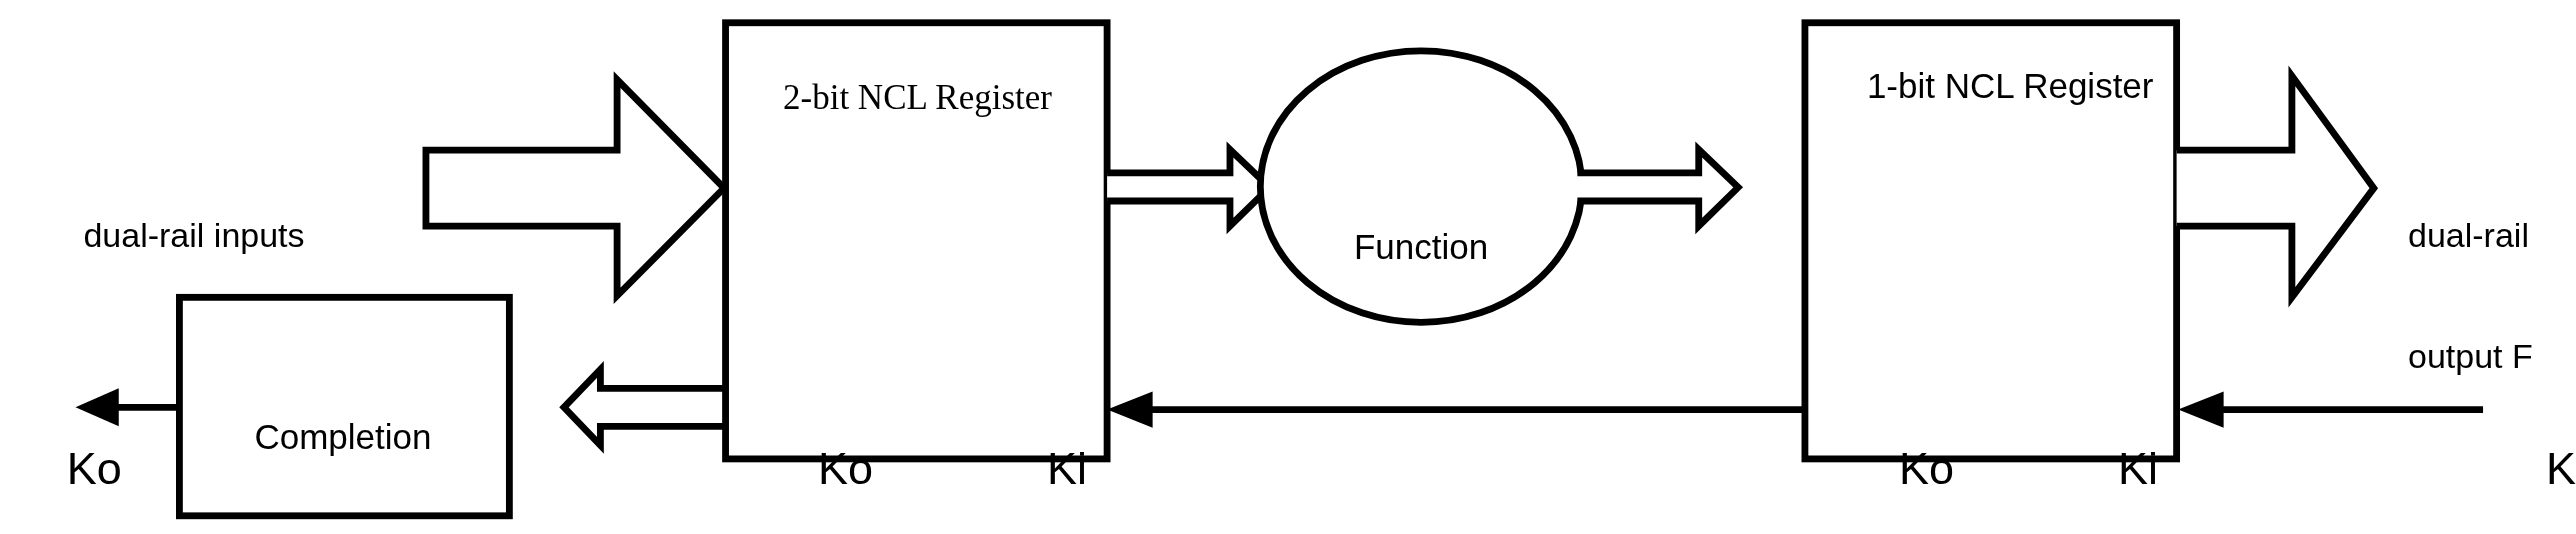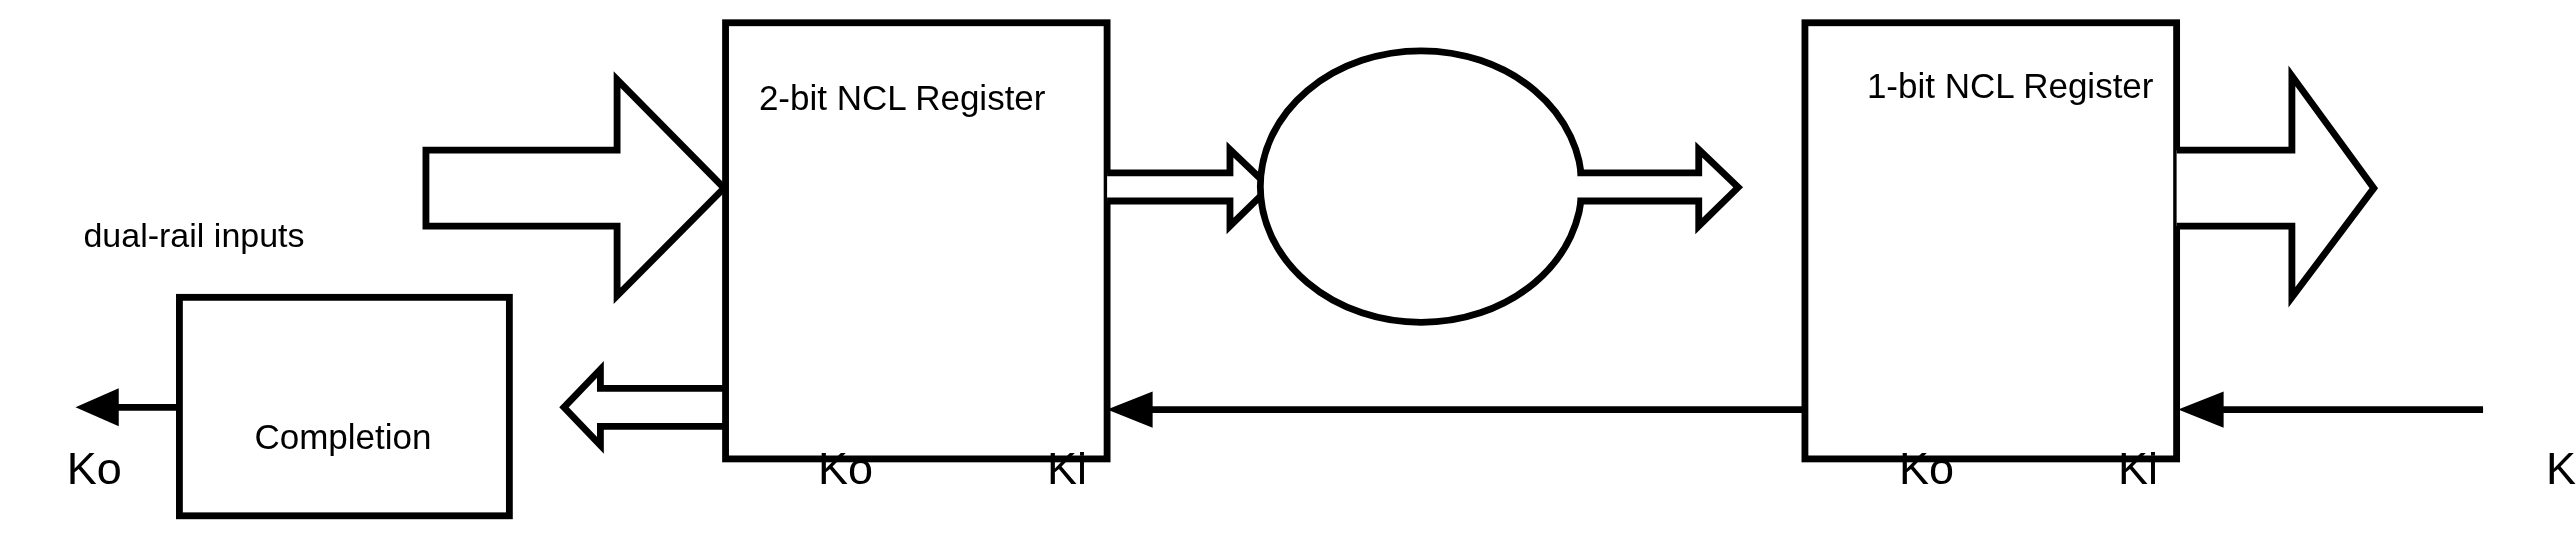--- a/index.html
+++ b/index.html
@@ -93,46 +93,51 @@
 
   <div class="lbl t-port left" style="left:16.7px; top:389px;">
     <span>Ko</span>
   </div>
 
   <div class="lbl t-box center" style="left:343px; top:333px; width:319px;">
     <div>Completion</div>
     
   </div>
 
-  <div class="lbl t-box left" style="left:720px; top:36px;">
+  <div class="lbl t-box left" style="left:748px; top:36px;font-family:Liberation Serif, serif;">
     <span>2-bit NCL Register</span>
   </div>
 
   <div class="lbl t-port left" style="left:768px; top:389px;">
     <span>Ko</span>
   </div>
 
   <div class="lbl t-port right" style="left:1087px; top:389px;">
     <span>Ki</span>
   </div>
 
   <div class="lbl t-box center" style="left:1421px; top:143px; width:319px;">
+    <div>Function</div>
   </div>
 
   <div class="lbl t-box left" style="left:1828px; top:24px;">
     <span>1-bit NCL Register</span>
   </div>
 
   <div class="lbl t-port left" style="left:1849px; top:389px;">
     <span>Ko</span>
   </div>
 
   <div class="lbl t-port right" style="left:2158px; top:389px;">
     <span>Ki</span>
   </div>
 
+  <div class="lbl t-big left" style="left:2408px; top:135px;">
+    <div>dual-rail</div>
+    <div>output F</div>
+  </div>
 
   <div class="lbl t-port left" style="left:2496px; top:389px;">
     <span>Ki</span>
   </div>
 
 </div>
 
 
 </body></html>

